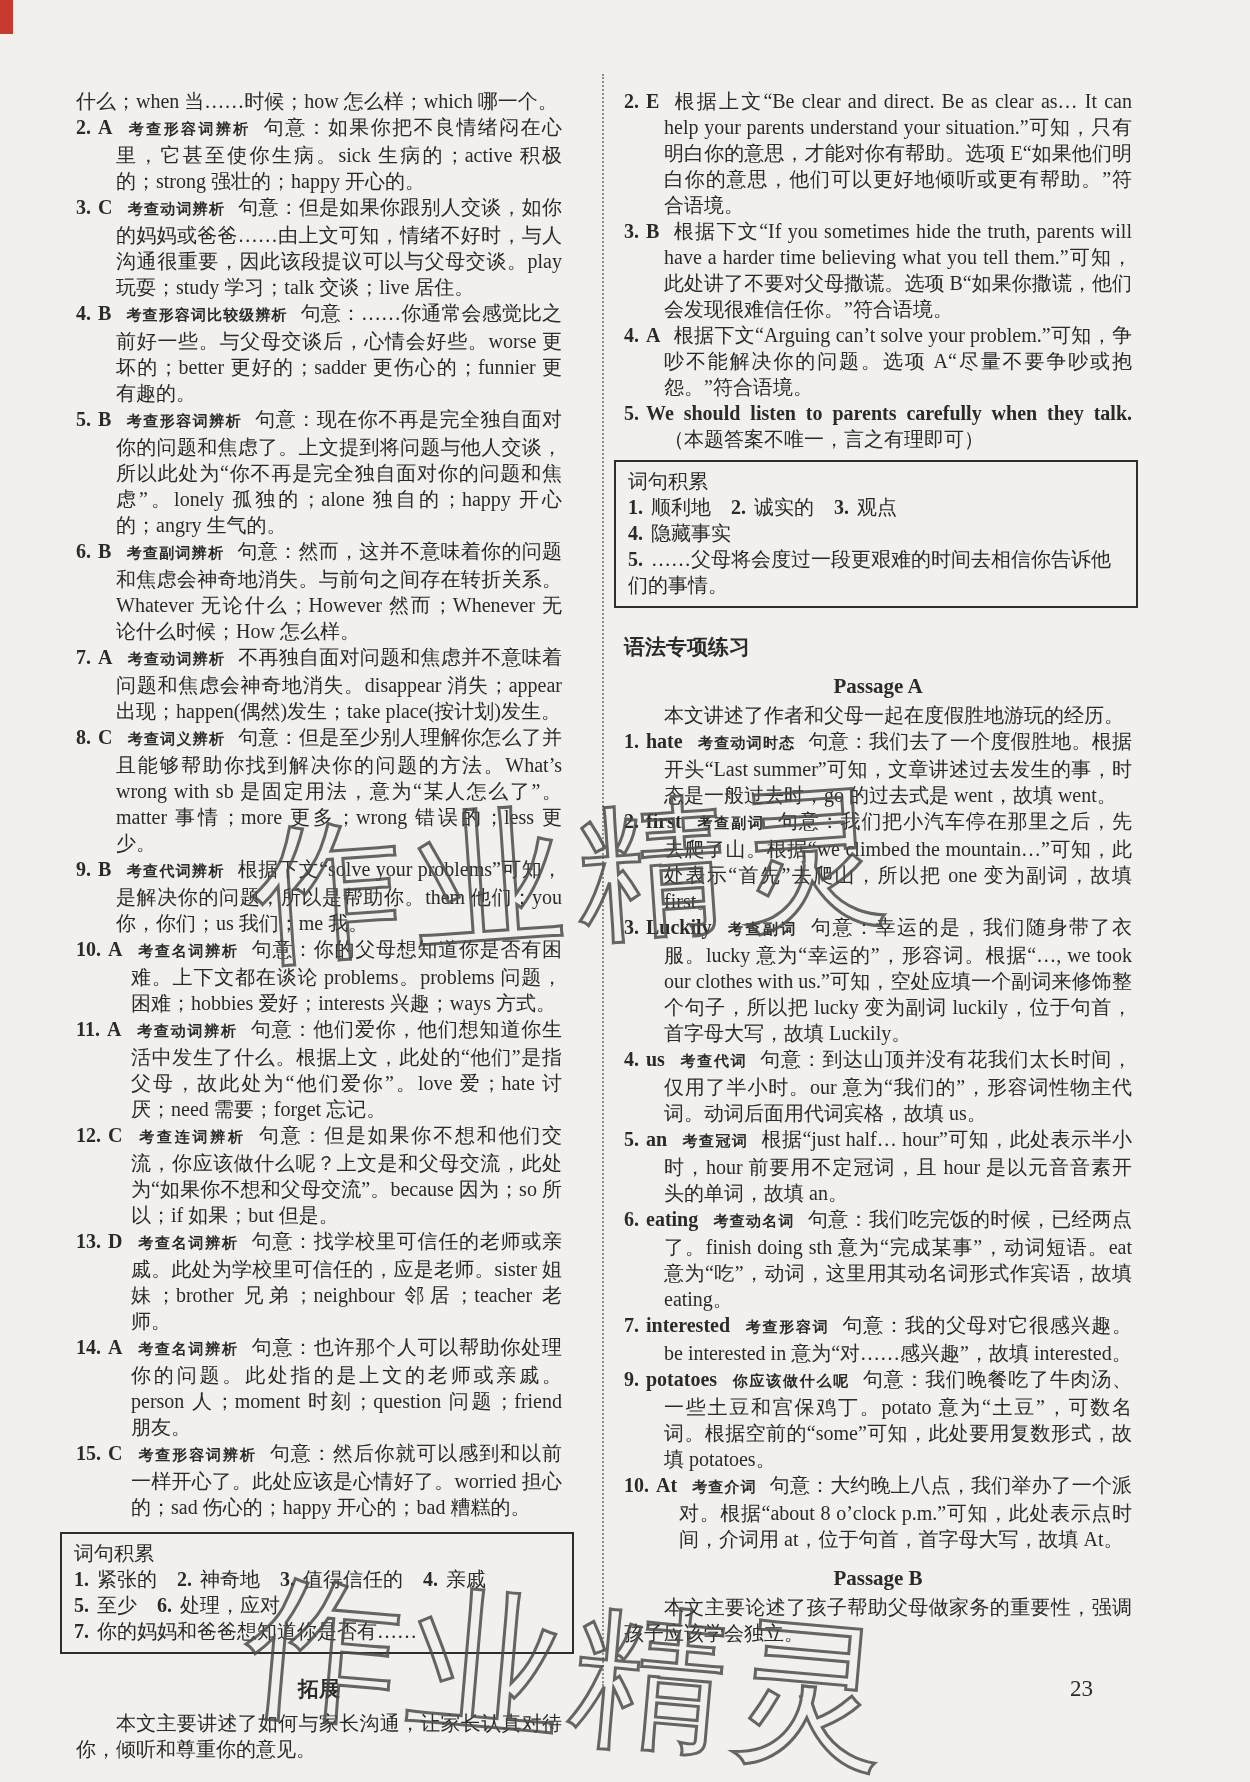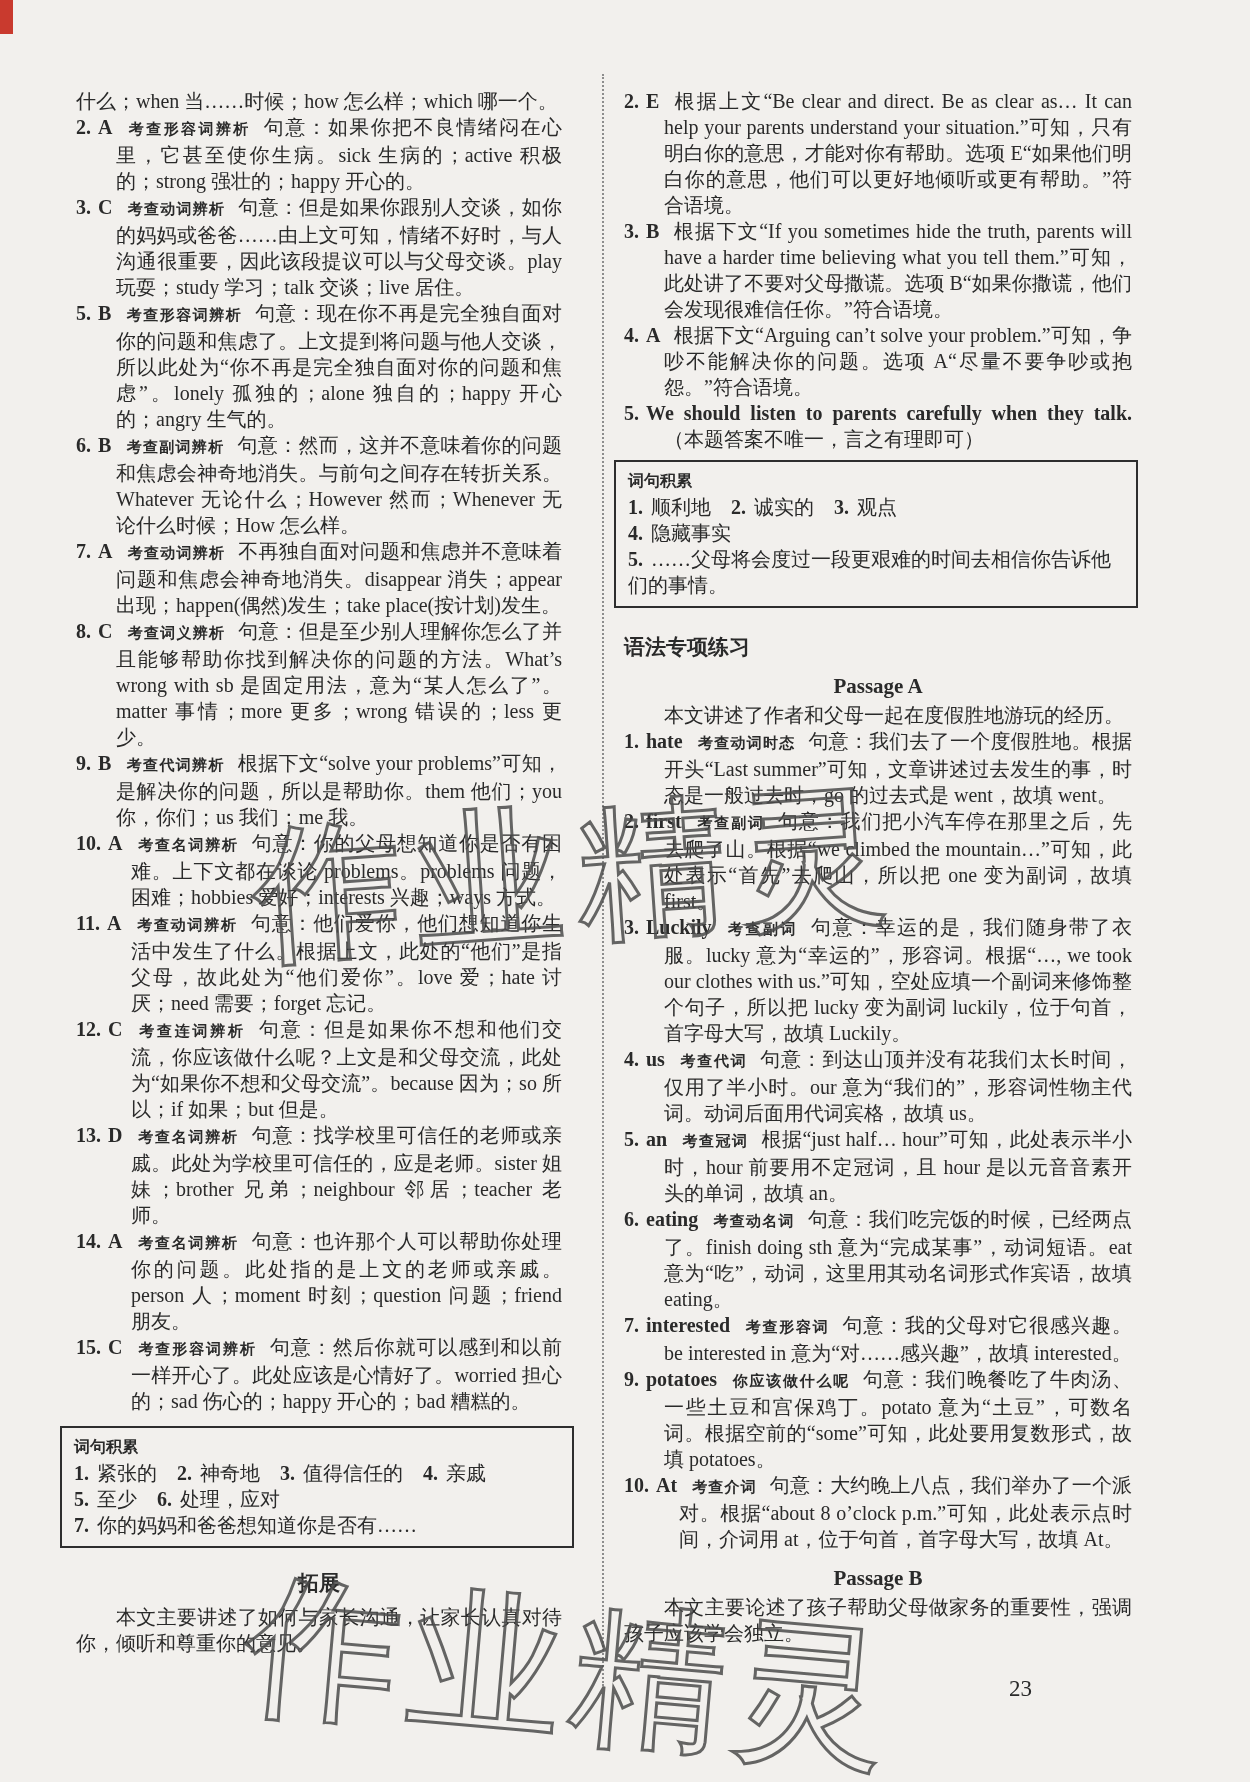--- a/index.html
+++ b/index.html
@@ -17,46 +17,47 @@
   .item{text-align:justify;padding-left:40px;text-indent:-40px;}
   .item.d2{padding-left:55px;text-indent:-55px;}
   .item b{font-weight:bold;}
   .a{margin-left:7px;font-weight:bold;}
   .c{margin-left:15px;font-weight:bold;font-family:"Liberation Sans","DejaVu Sans",sans-serif;font-size:15px;letter-spacing:1px;}
   .t{margin-left:13px;}
   .bold-sentence{font-weight:bold;margin-left:7px;}
   .vbox{border:2px solid #2e2e2e;padding:6px 12px 8px;background:transparent;}
   #left-vocab-box{margin:12px -12px 0 -16px;}
   #right-vocab-box{margin:8px -6px 0 -10px;}
-  .vbox-title{font-weight:bold;font-family:"Liberation Sans","DejaVu Sans",sans-serif;font-size:16px;}
+  .vbox-title{font-weight:normal;font-family:"Liberation Sans","DejaVu Sans",sans-serif;font-size:20px;}
   .box-line b{font-weight:bold;}
   .bi{margin:0 20px 0 8px;}
   .bi.last{margin-right:0;}
   .section-head-center{text-align:center;font-weight:bold;font-family:"Liberation Sans","DejaVu Sans",sans-serif;font-size:21px;margin:22px 0 8px;}
   .grammar-head{font-weight:bold;font-family:"Liberation Sans","DejaVu Sans",sans-serif;font-size:21px;margin:26px 0 2px;}
   .passage-title{text-align:center;font-weight:bold;font-size:21px;margin:13px 0 3px;}
   .summary{text-indent:2em;text-align:justify;}
   #divider{position:absolute;left:602px;top:74px;height:1612px;width:0;border-left:2px dotted #8d8d8d;}
   #corner-mark{position:absolute;left:0;top:0;width:13px;height:34px;background:#c93a2e;}
-  #page-num{position:absolute;left:1009px;top:1676px;font-size:23px;}
+  #page-num{position:absolute;left:1070px;top:1676px;font-size:23px;}
   .wm{position:absolute;pointer-events:none;z-index:6;opacity:0.85;}
   #wm-middle{left:244px;top:756px;transform:rotate(-4deg);}
   #wm-bottom{left:238px;top:1548px;transform:rotate(5deg);}
 </style>
 </head>
 <body>
 
 <div id="corner-mark"></div>
 <div id="divider"></div>
 
 <div class="col" id="col-left">
   <div class="carry">什么；when 当……时候；how 怎么样；which 哪一个。</div>
 
   <div class="item"><b>2.</b><b class="a">A</b><b class="c">考查形容词辨析</b><span class="t">句意：如果你把不良情绪闷在心里，它甚至使你生病。sick 生病的；active 积极的；strong 强壮的；happy 开心的。</span></div>
   <div class="item"><b>3.</b><b class="a">C</b><b class="c">考查动词辨析</b><span class="t">句意：但是如果你跟别人交谈，如你的妈妈或爸爸……由上文可知，情绪不好时，与人沟通很重要，因此该段提议可以与父母交谈。play 玩耍；study 学习；talk 交谈；live 居住。</span></div>
+  <div class="item"><b>4.</b><b class="a">B</b><b class="c">考查形容词比较级辨析</b><span class="t">句意：……你通常会感觉比之前好一些。与父母交谈后，心情会好些。worse 更坏的；better 更好的；sadder 更伤心的；funnier 更有趣的。</span></div>
   <div class="item"><b>5.</b><b class="a">B</b><b class="c">考查形容词辨析</b><span class="t">句意：现在你不再是完全独自面对你的问题和焦虑了。上文提到将问题与他人交谈，所以此处为“你不再是完全独自面对你的问题和焦虑”。lonely 孤独的；alone 独自的；happy 开心的；angry 生气的。</span></div>
   <div class="item"><b>6.</b><b class="a">B</b><b class="c">考查副词辨析</b><span class="t">句意：然而，这并不意味着你的问题和焦虑会神奇地消失。与前句之间存在转折关系。Whatever 无论什么；However 然而；Whenever 无论什么时候；How 怎么样。</span></div>
   <div class="item"><b>7.</b><b class="a">A</b><b class="c">考查动词辨析</b><span class="t">不再独自面对问题和焦虑并不意味着问题和焦虑会神奇地消失。disappear 消失；appear 出现；happen(偶然)发生；take place(按计划)发生。</span></div>
   <div class="item"><b>8.</b><b class="a">C</b><b class="c">考查词义辨析</b><span class="t">句意：但是至少别人理解你怎么了并且能够帮助你找到解决你的问题的方法。What’s wrong with sb 是固定用法，意为“某人怎么了”。matter 事情；more 更多；wrong 错误的；less 更少。</span></div>
   <div class="item"><b>9.</b><b class="a">B</b><b class="c">考查代词辨析</b><span class="t">根据下文“solve your problems”可知，是解决你的问题，所以是帮助你。them 他们；you 你，你们；us 我们；me 我。</span></div>
   <div class="item d2"><b>10.</b><b class="a">A</b><b class="c">考查名词辨析</b><span class="t">句意：你的父母想知道你是否有困难。上下文都在谈论 problems。problems 问题，困难；hobbies 爱好；interests 兴趣；ways 方式。</span></div>
   <div class="item d2"><b>11.</b><b class="a">A</b><b class="c">考查动词辨析</b><span class="t">句意：他们爱你，他们想知道你生活中发生了什么。根据上文，此处的“他们”是指父母，故此处为“他们爱你”。love 爱；hate 讨厌；need 需要；forget 忘记。</span></div>
   <div class="item d2"><b>12.</b><b class="a">C</b><b class="c">考查连词辨析</b><span class="t">句意：但是如果你不想和他们交流，你应该做什么呢？上文是和父母交流，此处为“如果你不想和父母交流”。because 因为；so 所以；if 如果；but 但是。</span></div>
   <div class="item d2"><b>13.</b><b class="a">D</b><b class="c">考查名词辨析</b><span class="t">句意：找学校里可信任的老师或亲戚。此处为学校里可信任的，应是老师。sister 姐妹；brother 兄弟；neighbour 邻居；teacher 老师。</span></div>
   <div class="item d2"><b>14.</b><b class="a">A</b><b class="c">考查名词辨析</b><span class="t">句意：也许那个人可以帮助你处理你的问题。此处指的是上文的老师或亲戚。person 人；moment 时刻；question 问题；friend 朋友。</span></div>

